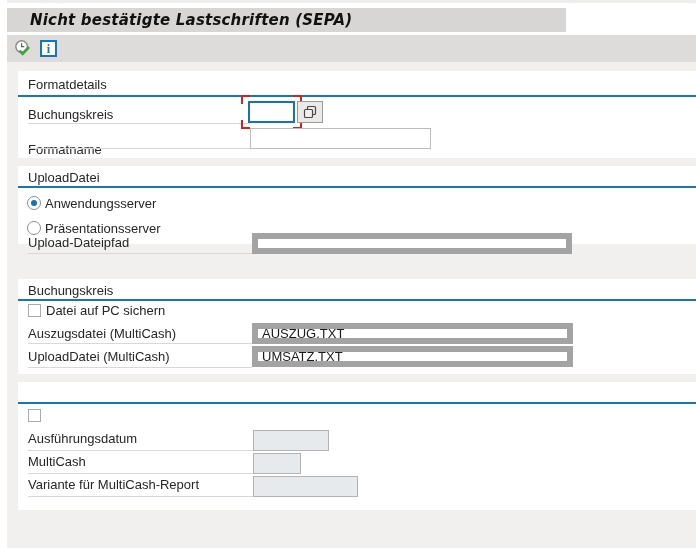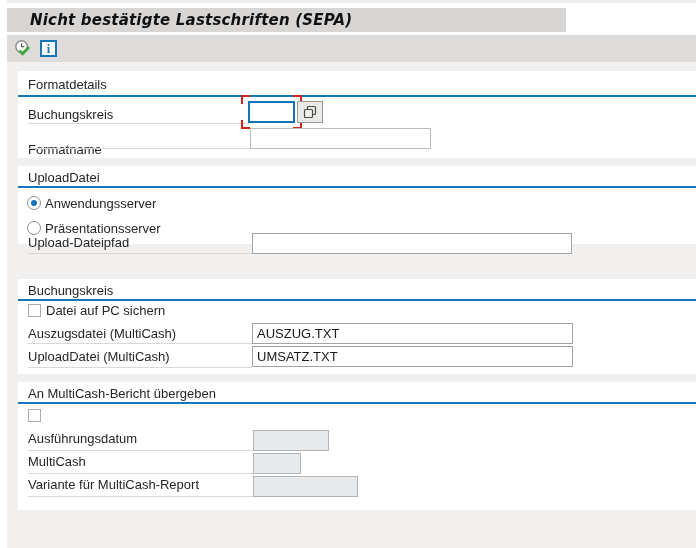--- a/index.html
+++ b/index.html
@@ -13,21 +13,21 @@
         font-weight:bold;font-style:italic;color:#111;letter-spacing:.2px;white-space:nowrap;}
   .toolbar{position:absolute;left:7px;top:35px;width:689px;height:27px;background:#dedcda;}
   .tb-btn{position:absolute;top:2px;width:23px;height:23px;border:none;background:transparent;
         padding:0;margin:0;cursor:pointer;display:flex;align-items:center;justify-content:center;}
   .content{position:absolute;left:7px;top:62px;width:689px;height:486px;background:#f1f0ee;}
   .box{position:absolute;left:18px;width:678px;background:#ffffff;}
   .sec-title{position:absolute;left:10px;top:4px;font-size:13px;color:#262626;white-space:nowrap;}
   .sec-rule{position:absolute;left:0;right:0;height:2px;background:#1577b8;}
   .lbl{position:absolute;font-size:13px;color:#262626;white-space:nowrap;line-height:15px;}
   .row-line{position:absolute;height:1px;background:#d9d8d6;}
-  .fld{position:absolute;height:21px;border:1px solid #a3a3a3;background:#fff;
+  .fld{position:absolute;height:21px;border:6px solid #a3a3a3;background:#fff;
         font-family:"Liberation Sans",sans-serif;font-size:13px;color:#1a1a1a;
         padding:0 4px;box-sizing:border-box;outline:none;}
   .fld-dis{position:absolute;height:21px;border:1px solid #b3b3b3;background:#e7eaed;box-sizing:border-box;}
   .fld-focus{position:absolute;height:22px;border:2px solid #1273b8;background:#fff;
         font-family:"Liberation Sans",sans-serif;font-size:13px;padding:0 2px;box-sizing:border-box;outline:none;}
   .vh-btn{position:absolute;width:26px;height:22px;border:1px solid #9a9a9a;background:#eceae7;
         padding:0;display:flex;align-items:center;justify-content:center;cursor:pointer;box-sizing:border-box;}
   .fld-group{position:absolute;height:21px;border:1px solid #bcbcbc;background:#fff;box-sizing:border-box;
         display:flex;align-items:center;padding-left:3px;gap:2px;}
   .fld-group input{border:none;outline:none;flex:1;height:17px;background:transparent;
@@ -129,21 +129,20 @@
     <div class="lbl" style="left:10px;top:47px;">Auszugsdatei (MultiCash)</div>
     <div class="row-line" style="left:10px;width:224px;top:64px;"></div>
     <input class="fld" style="left: 234px; top: 44px; width: 321px;" type="text" value="AUSZUG.TXT">
 
     <div class="lbl" style="left:10px;top:70px;">UploadDatei (MultiCash)</div>
     <div class="row-line" style="left:10px;width:224px;top:88px;"></div>
     <input class="fld" style="left: 234px; top: 67px; width: 321px;" type="text" value="UMSATZ.TXT">
   </section>
 
   <section class="box" style="top:382px;height:128px;">
-    <div class="sec-title">An MultiCash-Bericht übergeben</div>
     <div class="sec-rule" style="top:20px;"></div>
 
     <div class="cb" style="left:10px;top:27px;"></div>
 
     <div class="lbl" style="left:10px;top:49px;">Ausführungsdatum</div>
     <div class="row-line" style="left:10px;width:225px;top:68px;"></div>
     <div class="fld-dis" style="left:235px;top:48px;width:76px;"></div>
 
     <div class="lbl" style="left:10px;top:72px;">MultiCash</div>
     <div class="row-line" style="left:10px;width:225px;top:91px;"></div>

